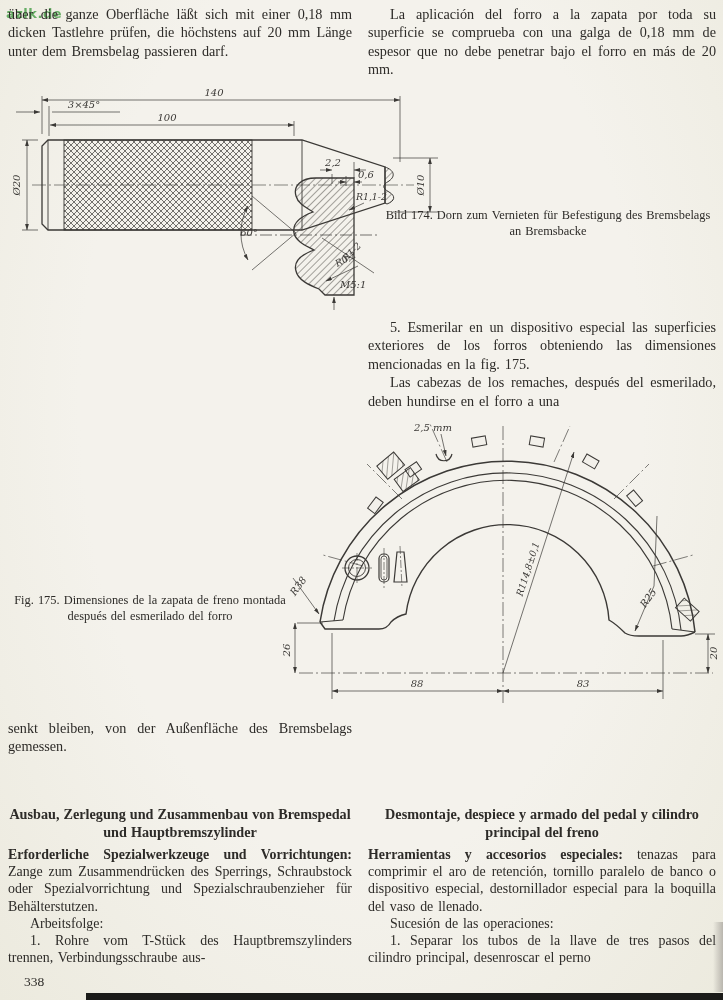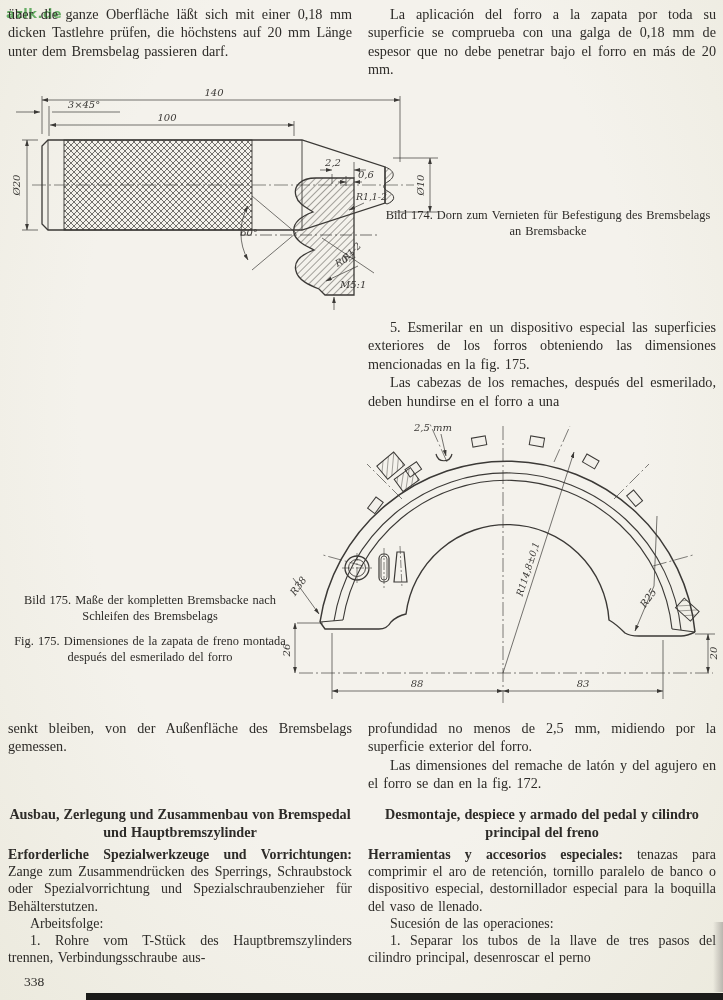--- a/index.html
+++ b/index.html
@@ -202,30 +202,25 @@
       <text class="lbl" x="18" y="168" text-anchor="middle" transform="rotate(-54 18 168)">R38</text>
       <text class="lbl" x="368" y="180" text-anchor="middle" transform="rotate(-54 368 180)">R25</text>
       <text class="lbl" x="7" y="230" text-anchor="middle" transform="rotate(-90 7 230)">26</text>
       <text class="lbl" x="434" y="233" text-anchor="middle" transform="rotate(-90 434 233)">20</text>
       <text class="lbl" x="134" y="267" text-anchor="middle">88</text>
       <text class="lbl" x="300" y="267" text-anchor="middle">83</text>
     </g>
   </svg>
 
   <div class="cap" style="left:8px;top:593px;width:284px">
-    <span class="capline">Bild 175. Maße der kompletten Bremsbacke nach Schleifen des Bremsbelags</span>
     <span class="capline">Fig. 175. Dimensiones de la zapata de freno montada después del esmerilado del forro</span>
   </div>
 
   <div class="txt" style="left:8px;top:719px;width:344px">
     <p class="noind">senkt bleiben, von der Außenfläche des Bremsbelags gemessen.</p>
-  </div>
-  <div class="txt" style="left:368px;top:719px;width:348px">
-    <p class="noind">profundidad no menos de 2,5 mm, midiendo por la superficie exterior del forro.</p>
-    <p>Las dimensiones del remache de latón y del agujero en el forro se dan en la fig. 172.</p>
   </div>
 
   <h3 class="head" style="left:368px;top:806px;width:348px">Desmontaje, despiece y armado del pedal y cilindro principal del freno</h3>
   <h3 class="head" style="left:8px;top:806px;width:344px">Ausbau, Zerlegung und Zusammenbau von Bremspedal und Hauptbremszylinder</h3>
 
   <div class="txt sect" style="left:8px;top:846px;width:344px">
     <p class="noind"><span class="lead">Erforderliche Spezialwerkzeuge und Vorrichtungen:</span><span> Zange zum Zusammendrücken des Sperrings, Schraubstock oder Spezialvorrichtung und Spezialschraubenzieher für Behälterstutzen.</span></p>
     <p>Arbeitsfolge:</p>
     <p>1. Rohre vom T-Stück des Hauptbremszylinders trennen, Verbindungsschraube aus-</p>
   </div>

